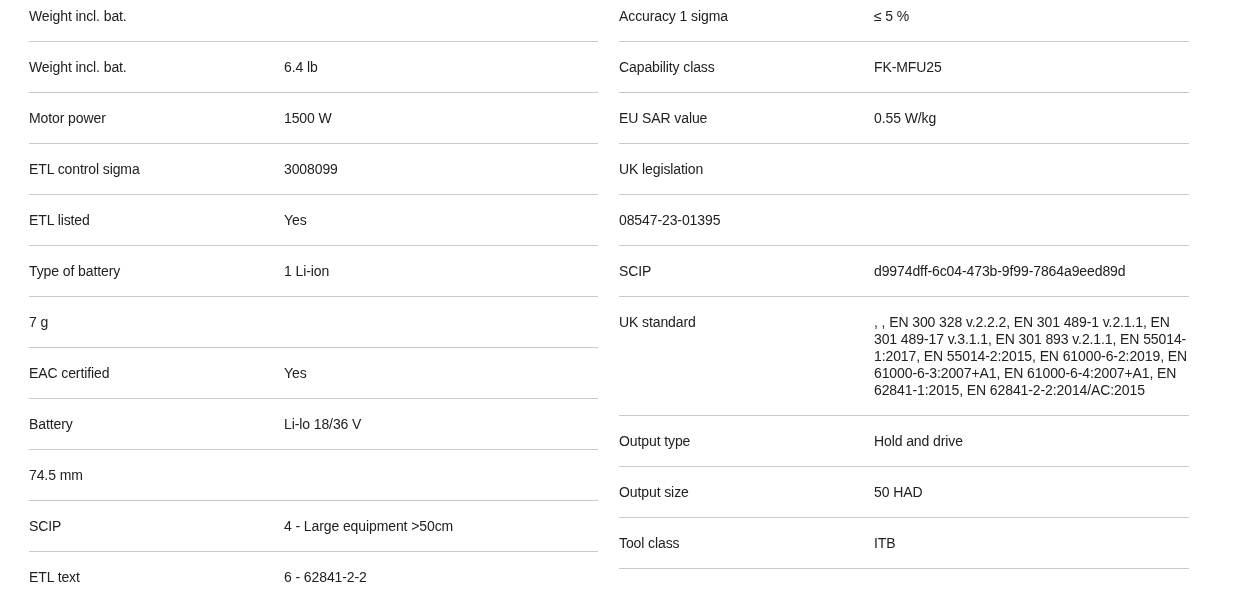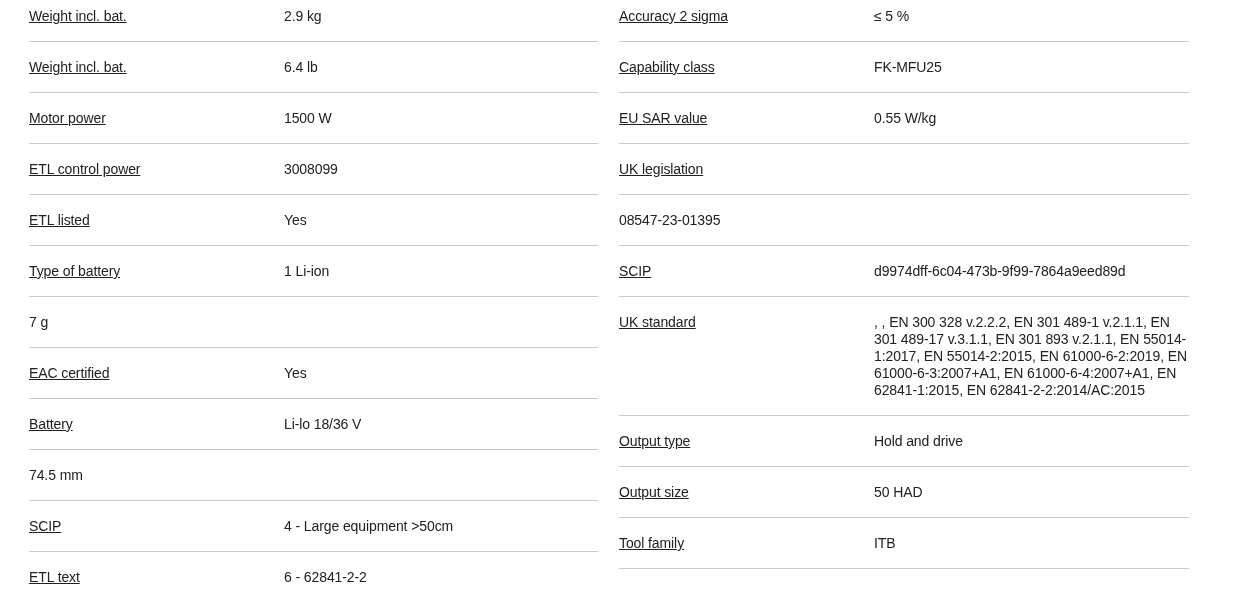--- a/index.html
+++ b/index.html
@@ -17,47 +17,46 @@
     margin-top:-9px;
   }
   .spec-col { min-width:0; }
   .row {
     display:flex;
     align-items:flex-start;
     padding:17px 0 16px 0;
     border-bottom:1px solid #cacaca;
     line-height:17px;
   }
-  .label { flex:0 0 255px; width:255px; padding-right:10px; box-sizing:border-box;text-decoration:underline; }
+  .label { flex:0 0 255px; width:255px; padding-right:10px; box-sizing:border-box; }
   .value { flex:1; min-width:0; }
   
   .spec-col.no-last-border .row:last-child { border-bottom:none; }
 </style>
 </head>
 <body>
 
 <div class="spec-columns">
   <div class="spec-col no-last-border">
   <div class="row">
     <div class="label">Weight incl. bat.</div>
-    <div class="value">2.9 kg</div>
   </div>
 
   <div class="row">
     <div class="label">Weight incl. bat.</div>
     <div class="value">6.4 lb</div>
   </div>
 
   <div class="row">
     <div class="label">Motor power</div>
     <div class="value">1500 W</div>
   </div>
 
   <div class="row">
-    <div class="label">ETL control power</div>
+    <div class="label">ETL control sigma</div>
     <div class="value">3008099</div>
   </div>
 
   <div class="row">
     <div class="label">ETL listed</div>
     <div class="value">Yes</div>
   </div>
 
   <div class="row">
     <div class="label">Type of battery</div>
@@ -87,21 +86,21 @@
     <div class="value">4 - Large equipment &gt;50cm</div>
   </div>
 
   <div class="row">
     <div class="label">ETL text</div>
     <div class="value">6 - 62841-2-2</div>
   </div>
 </div>
   <div class="spec-col">
   <div class="row">
-    <div class="label">Accuracy 2 sigma</div>
+    <div class="label">Accuracy 1 sigma</div>
     <div class="value">≤ 5 %</div>
   </div>
 
   <div class="row">
     <div class="label">Capability class</div>
     <div class="value">FK-MFU25</div>
   </div>
 
   <div class="row">
     <div class="label">EU SAR value</div>
@@ -130,17 +129,17 @@
     <div class="label">Output type</div>
     <div class="value">Hold and drive</div>
   </div>
 
   <div class="row">
     <div class="label">Output size</div>
     <div class="value">50 HAD</div>
   </div>
 
   <div class="row">
-    <div class="label">Tool family</div>
+    <div class="label">Tool class</div>
     <div class="value">ITB</div>
   </div>
 </div>
 </div>
 
 </body></html>

